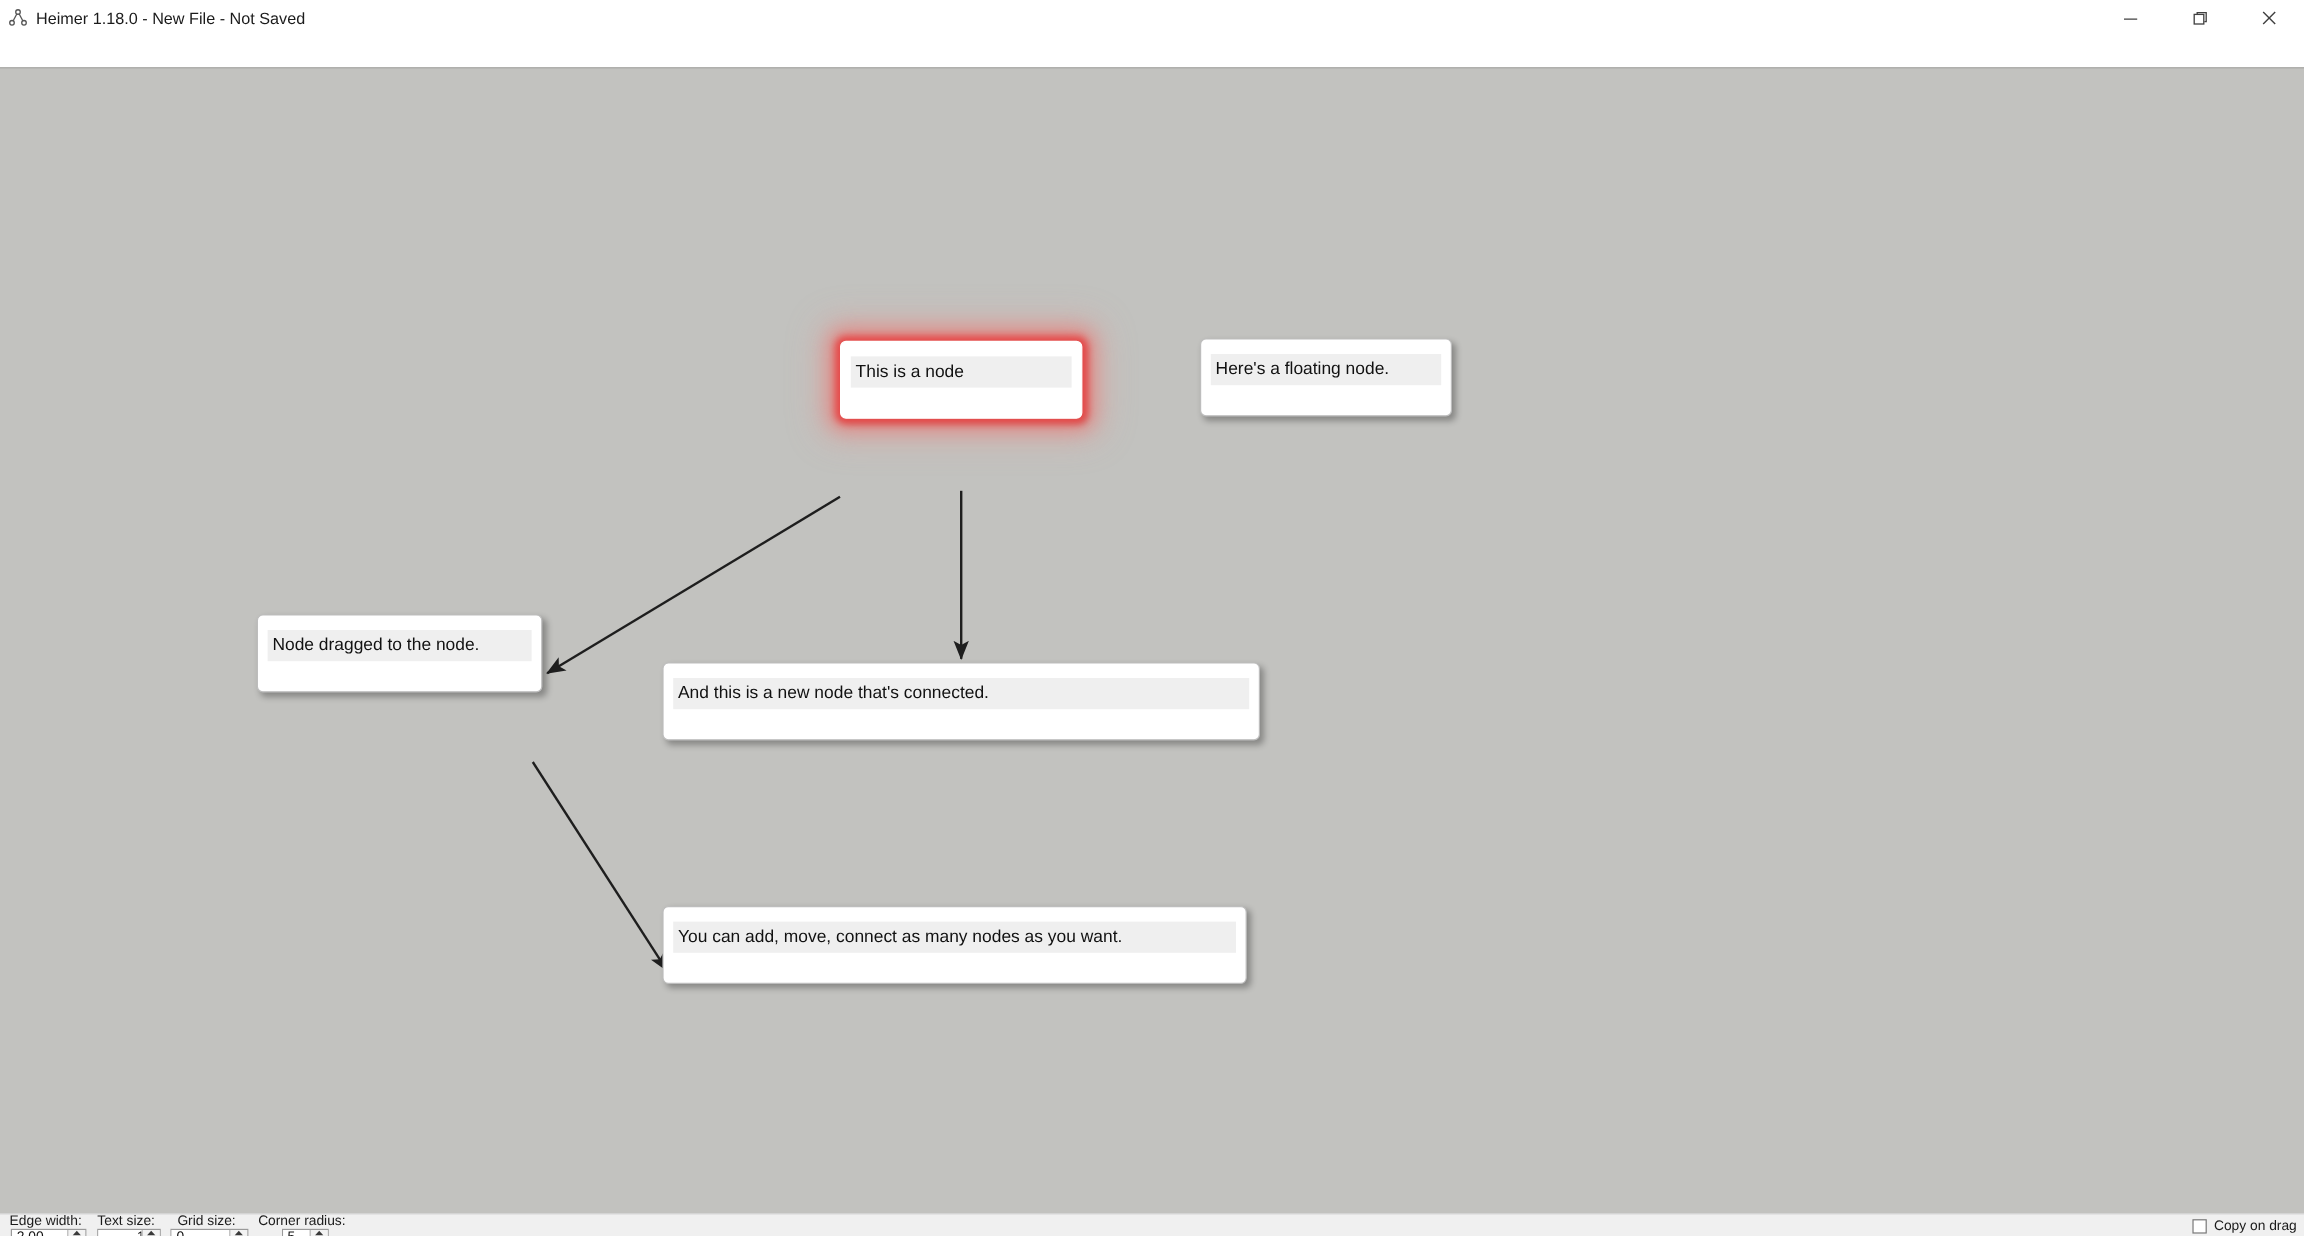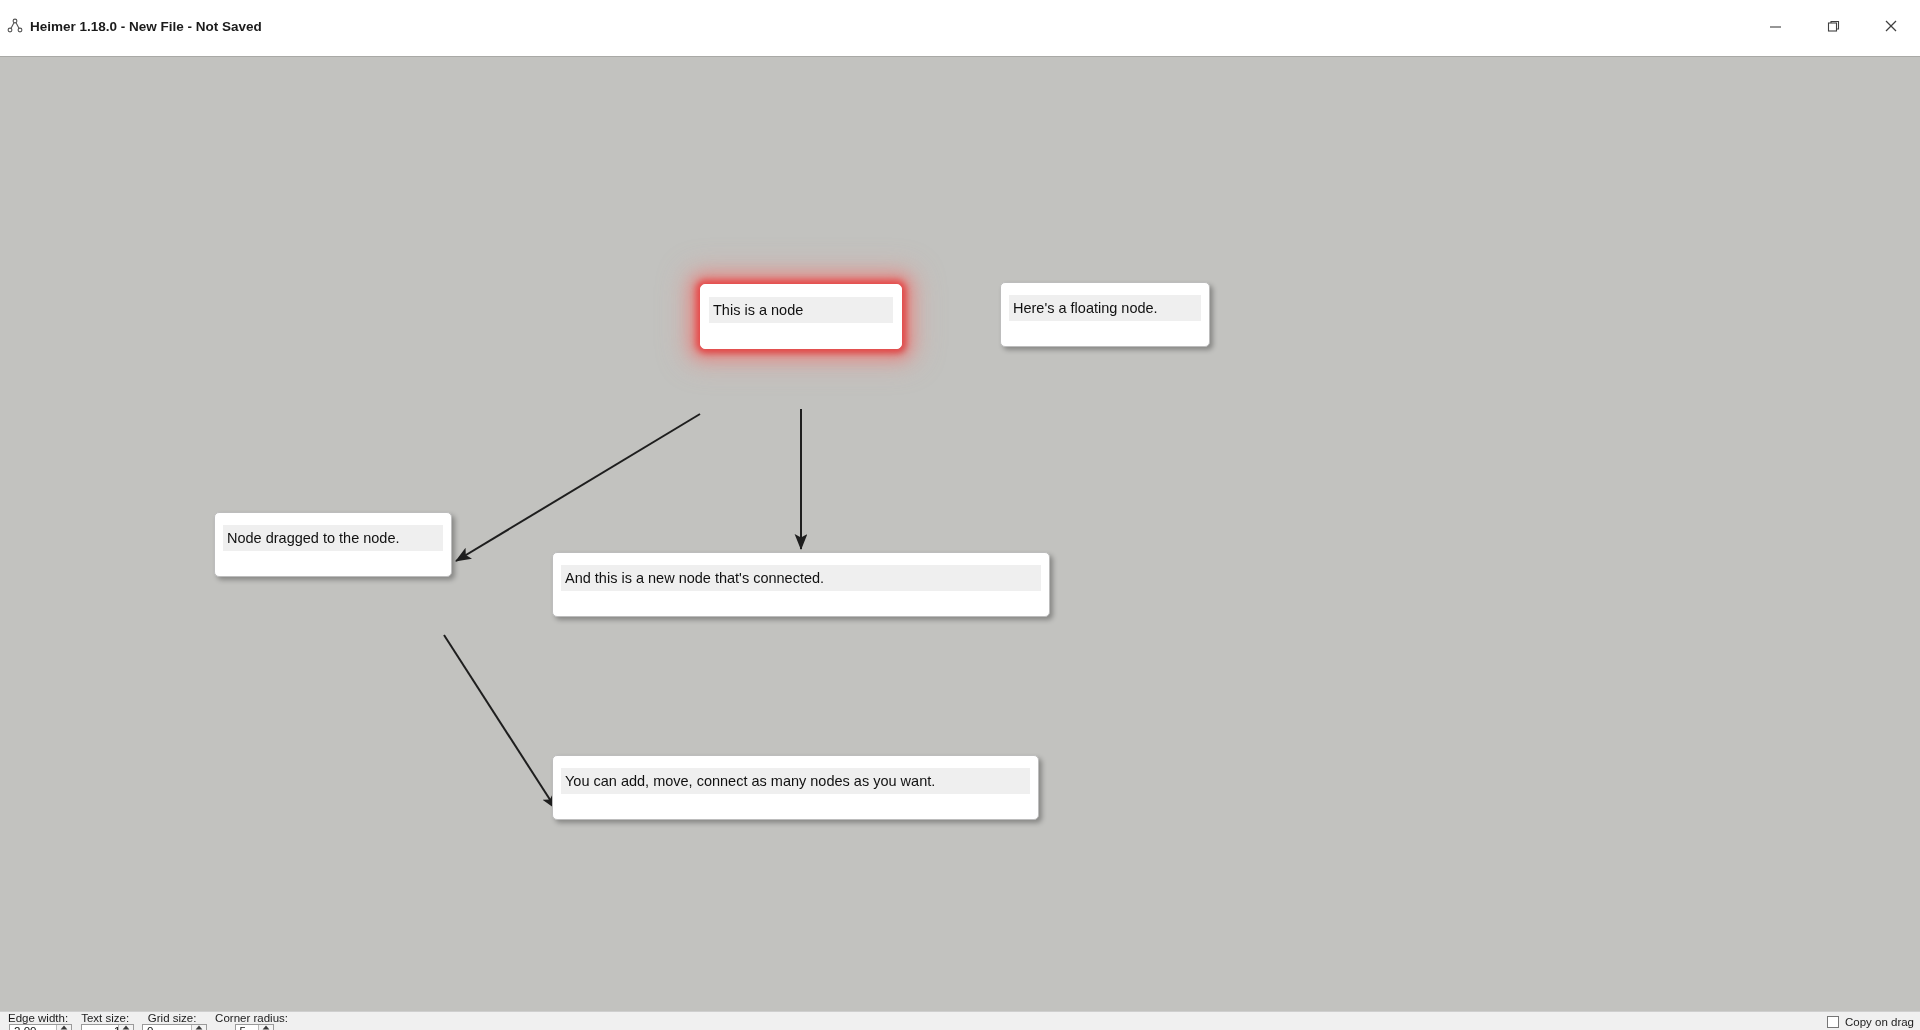--- a/index.html
+++ b/index.html
@@ -15,26 +15,25 @@
   #app {
     position: relative;
     width: 1920px;
     height: 1030px;
     background: #ffffff;
   }
 
   
   .titlebar {
     position: absolute;
-    left: 0; top: 11px;
+    left: 0; top: 0;
     width: 1920px; height: 30px;
     background: #ffffff;
     display: flex;
     align-items: center;
-    font-weight: bold;
   }
   .titlebar-icon {
     width: 18px; height: 18px;
     margin-left: 6px; margin-right: 6px;
     flex: 0 0 auto;
     display: block;
   }
   .titlebar-text {
     font-size: 13.5px;
     color: #1b1b1b;

